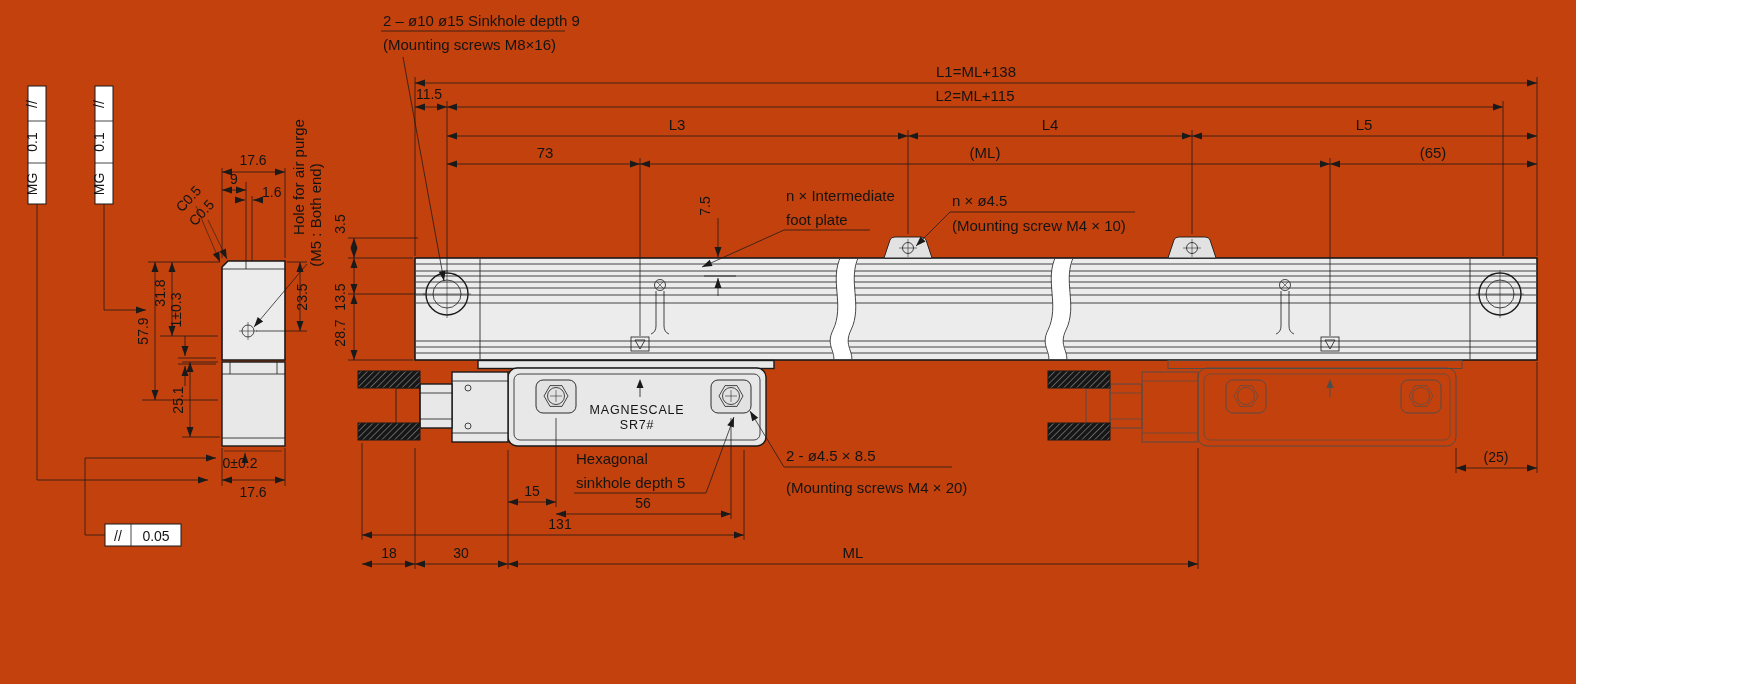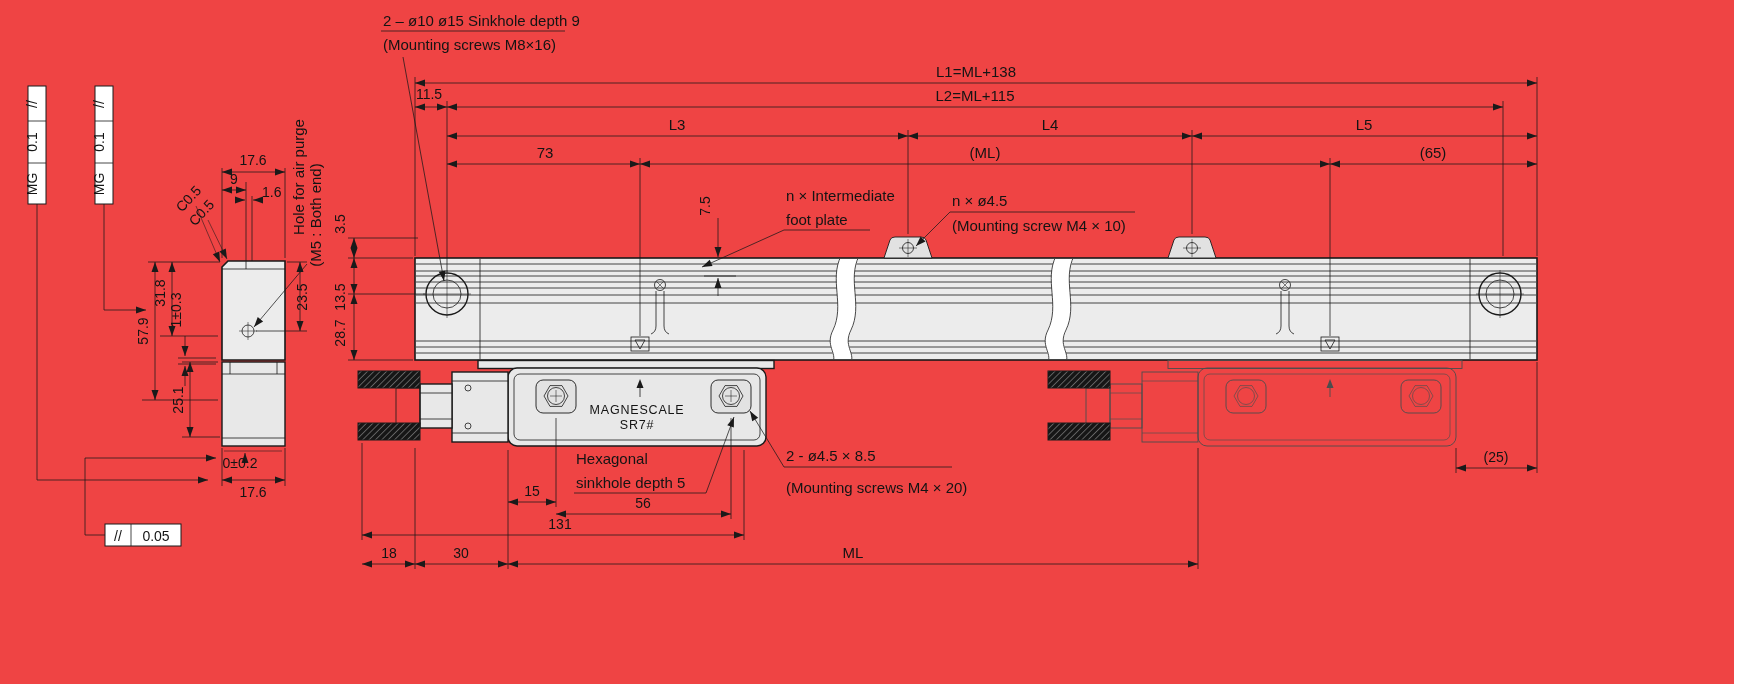--- a/index.html
+++ b/index.html
@@ -1,16 +1,16 @@
 <!DOCTYPE html>
 <html><head>
 <meta charset="utf-8">
 <style>
   html,body{margin:0;padding:0;background:#ffffff;}
-  .stage{width:1734px;height:684px;position:relative;background:#ef4444;overflow:hidden;}
+  .stage{width:1576px;height:684px;position:relative;background:#c2410c;overflow:hidden;}
   svg{display:block;}
   svg text{font-family:"Liberation Sans","DejaVu Sans",sans-serif;fill:#141414;}
   .t15{font-size:15px;}
   .t14{font-size:14px;}
   .brandtxt{font-size:12.5px;letter-spacing:.8px;}
   .f  {fill:#ececec;stroke:#1a1a1a;stroke-width:1.6;}
   .f2 {fill:#e8e8e8;stroke:#1a1a1a;stroke-width:1.4;}
   .fb {fill:#e2e2e2;stroke:#1a1a1a;stroke-width:.9;}
   .o  {fill:none;stroke:#1a1a1a;stroke-width:1.4;}
   .m  {fill:none;stroke:#1a1a1a;stroke-width:.8;}

